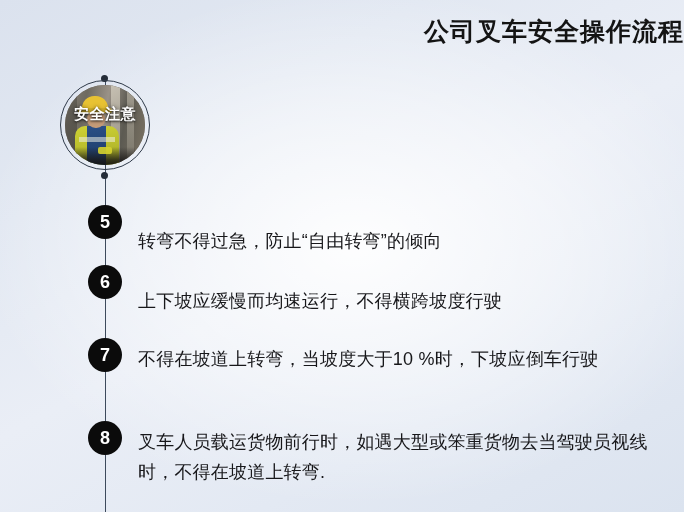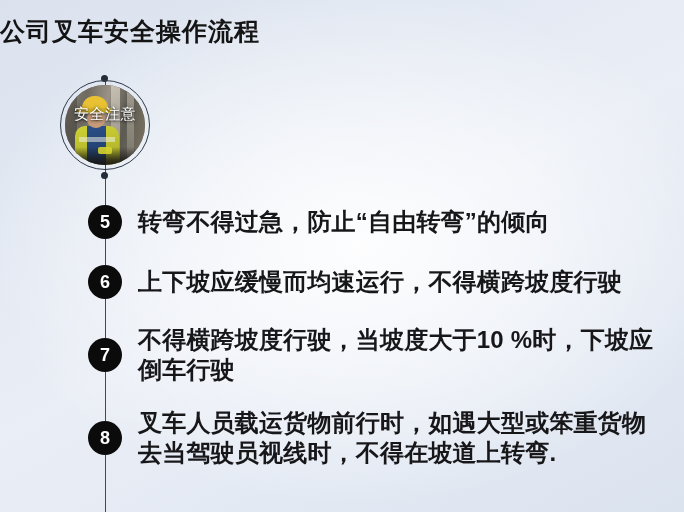--- a/index.html
+++ b/index.html
@@ -23,21 +23,21 @@
       linear-gradient(152deg, #dbe2ee 0%, #e2e8f2 26%, #eaeef6 50%, #e3e9f3 74%, #dbe3ef 100%);
     overflow: hidden;
   }
 
   
   #title {
     position: absolute;
     top: 14px;
     left: 0;
     width: 684px;
-    text-align: left;
+    text-align: right;
     font-size: 25px;
     line-height: 34px;
     font-weight: bold;
     color: #141414;
     letter-spacing: 1px;
     white-space: nowrap;
   }
 
   
   #spine {
@@ -144,21 +144,21 @@
 
   #badge-label {
     position: absolute;
     left: 0;
     top: 24px;
     width: 90px;
     text-align: center;
     color: #ffffff;
     font-size: 15px;
     line-height: 19px;
-    font-weight: normal;
+    font-weight: bold;
     letter-spacing: .5px;
     text-shadow: 0 1px 2px rgba(0,0,0,.75), 0 0 4px rgba(0,0,0,.55);
   }
   #badge-label .l2 { display: block; }
 
   .node-dot {
     position: absolute;
     left: 101px;
     width: 7px;
     height: 7px;
@@ -185,24 +185,25 @@
     font-size: 18px;
     font-weight: bold;
     line-height: 34px;
     text-align: center;
   }
   .step-text {
     position: absolute;
     left: 138px;
     width: 520px;
     color: #17171a;
-    font-size: 24px;
+    font-size: 18px;
     line-height: 30px;
-    font-weight: bold;
+    font-weight: normal;
     letter-spacing: .2px;
+    margin-top: 19px;
   }
 
   #step-5 { top: 205px; }
   #step-5 .step-num { top: 0; }
   #step-5 .step-text { top: 2px; }
 
   #step-6 { top: 265px; }
   #step-6 .step-num { top: 0; }
   #step-6 .step-text { top: 2px; }
 
@@ -252,21 +253,21 @@
     <div class="step-text">转弯不得过急，防止“自由转弯”的倾向</div>
   </div>
 
   <div class="step" id="step-6">
     <div class="step-num">6</div>
     <div class="step-text">上下坡应缓慢而均速运行，不得横跨坡度行驶</div>
   </div>
 
   <div class="step" id="step-7">
     <div class="step-num">7</div>
-    <div class="step-text">不得横跨坡度行驶，当坡度大于10 %时，下坡应倒车行驶</div>
+    <div class="step-text">不得在坡道上转弯，当坡度大于10 %时，下坡应倒车行驶</div>
   </div>
 
   <div class="step" id="step-8">
     <div class="step-num">8</div>
     <div class="step-text">叉车人员载运货物前行时，如遇大型或笨重货物去当驾驶员视线时，不得在坡道上转弯.</div>
   </div>
 
 </div>
 
 </body></html>

